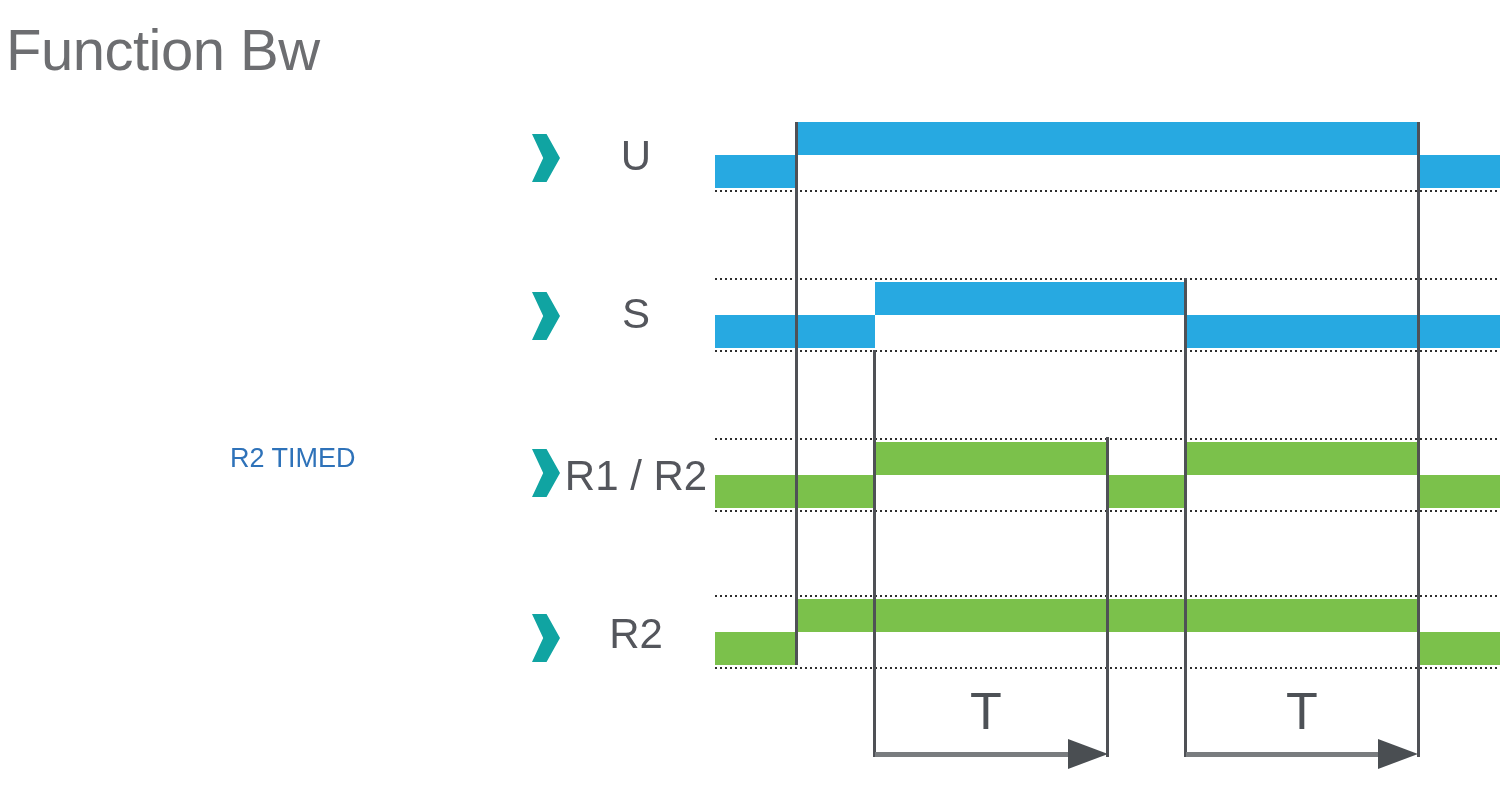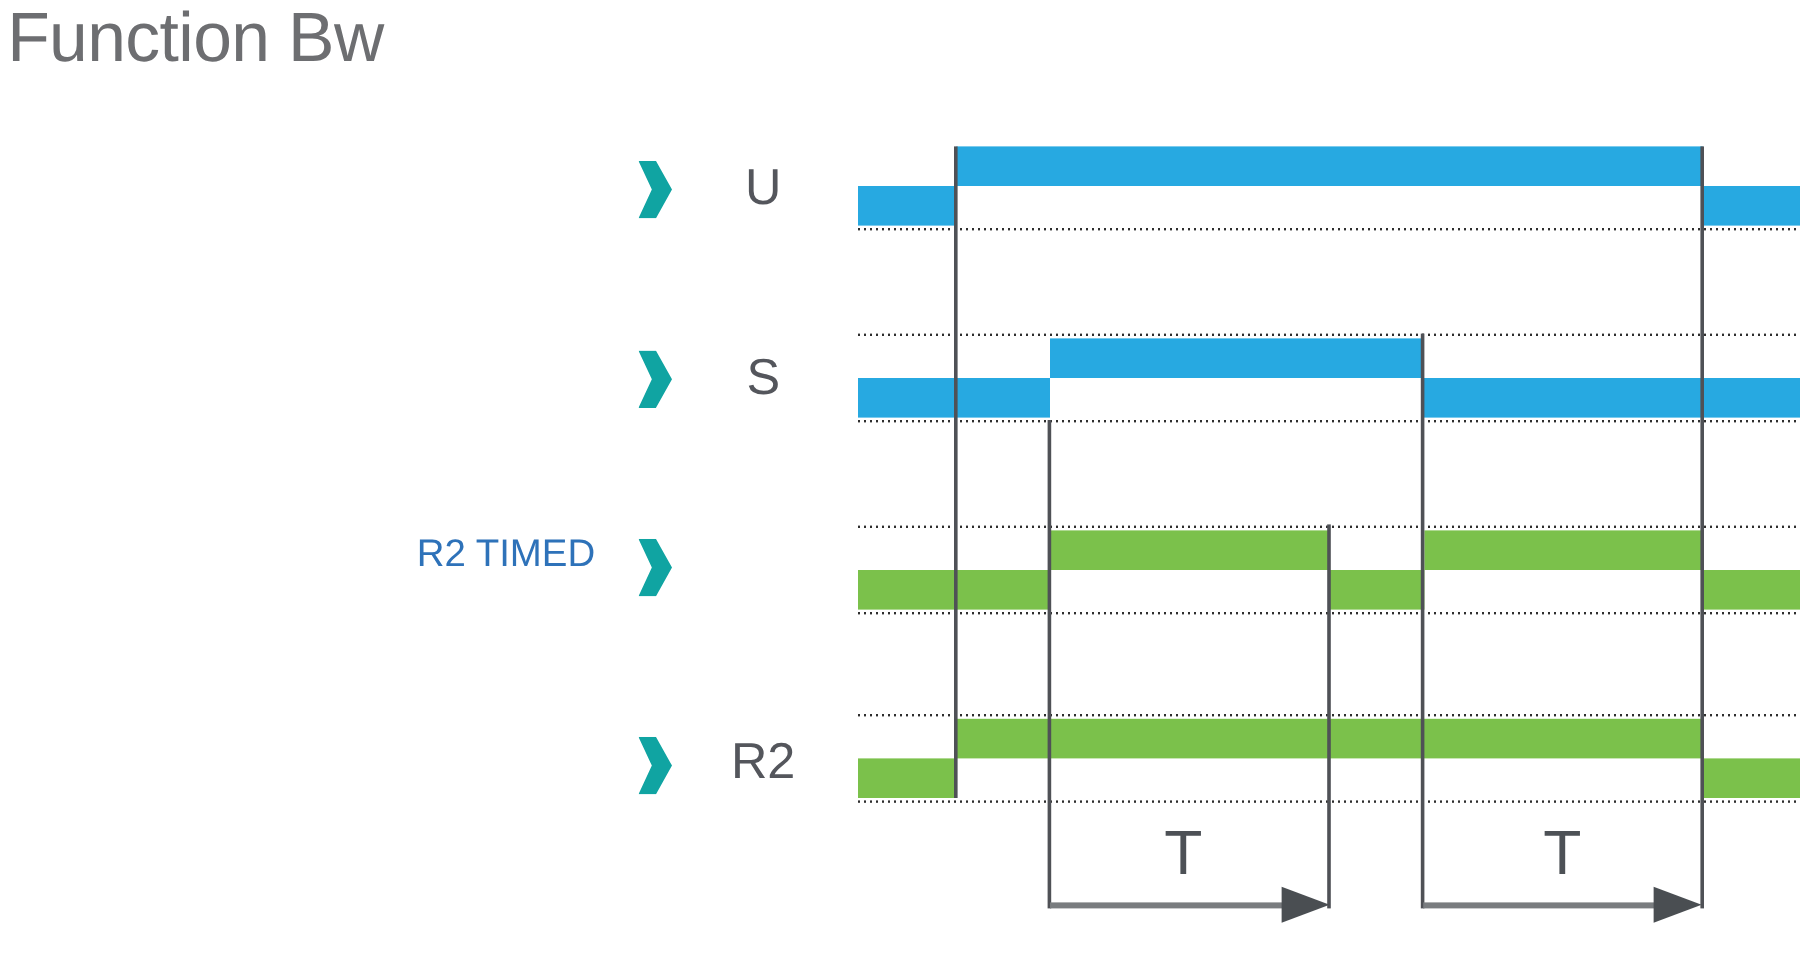--- a/index.html
+++ b/index.html
@@ -4,29 +4,29 @@
 <style>
   html,body{margin:0;padding:0;background:#fff;}
   .page{
     position:relative;
     width:1500px;height:797px;
     background:#ffffff;
     overflow:hidden;
     font-family:"Liberation Sans", sans-serif;
   }
   .title{
-    position:absolute;left:6px;top:0;
+    position:absolute;left:6px;top:18px;
     font-size:58px;line-height:1.1;
     letter-spacing:-0.5px;
     color:var(--title);
   }
   .side-label{
     position:absolute;left:230px;width:266px;
-    text-align:right;
-    font-size:32px;line-height:1;
+    text-align:left;
+    font-size:27px;line-height:1;
     color:var(--side_label);
   }
   .sig-name{
     position:absolute;left:556px;width:160px;
     text-align:center;
     font-size:42px;line-height:1;
     color:var(--signal_name);
   }
   .chevron{
     position:absolute;left:532px;width:28px;height:48px;
@@ -43,20 +43,21 @@
 
   <div class="side-label" style="top:445px">R2 TIMED</div>
 
   <div class="chevron" style="top:134px"></div>
   <div class="chevron" style="top:292px"></div>
   <div class="chevron" style="top:449px"></div>
   <div class="chevron" style="top:614px"></div>
 
   <div class="sig-name" style="top:135px">U</div>
   <div class="sig-name" style="top:293px">S</div>
+  <div class="sig-name" style="top:455px">R1 / R2</div>
   <div class="sig-name" style="top:613px">R2</div>
 
 <div style="position: absolute; left: 715px; top: 190px; width: 785px; height: 2px; background: repeating-linear-gradient(90deg, rgb(46, 46, 46) 0px, rgb(46, 46, 46) 2px, transparent 2px, transparent 5px);"></div>
     <div style="position: absolute; left: 715px; width: 82px; top: 155px; height: 33px; background: rgb(39, 169, 225);"></div>
     <div style="position: absolute; left: 797px; width: 622px; top: 122px; height: 33px; background: rgb(39, 169, 225);"></div>
     <div style="position: absolute; left: 1419px; width: 81px; top: 155px; height: 33px; background: rgb(39, 169, 225);"></div>
     <div style="position: absolute; left: 715px; top: 278px; width: 785px; height: 2px; background: repeating-linear-gradient(90deg, rgb(46, 46, 46) 0px, rgb(46, 46, 46) 2px, transparent 2px, transparent 5px);"></div>
     <div style="position: absolute; left: 715px; top: 350px; width: 785px; height: 2px; background: repeating-linear-gradient(90deg, rgb(46, 46, 46) 0px, rgb(46, 46, 46) 2px, transparent 2px, transparent 5px);"></div>
     <div style="position: absolute; left: 715px; width: 160px; top: 315px; height: 33px; background: rgb(39, 169, 225);"></div>
     <div style="position: absolute; left: 875px; width: 311px; top: 282px; height: 33px; background: rgb(39, 169, 225);"></div>

